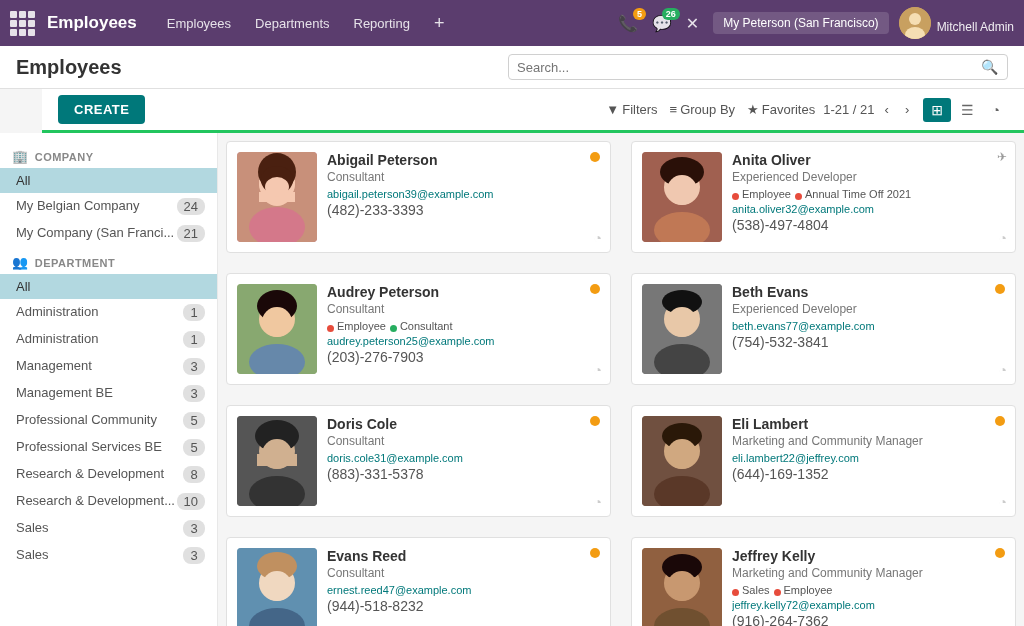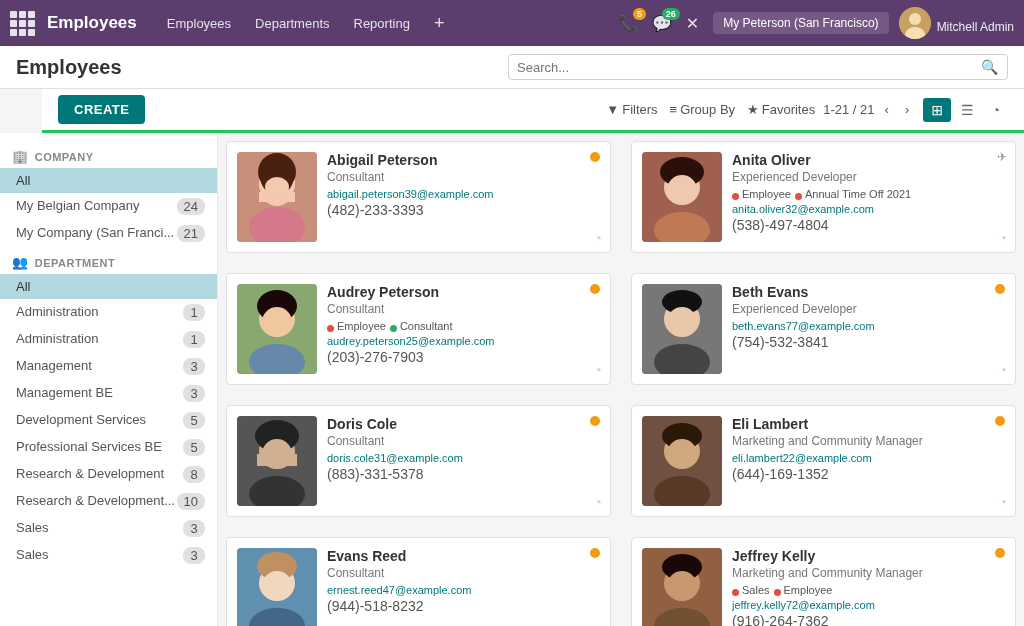--- a/index.html
+++ b/index.html
@@ -465,21 +465,21 @@
     </div>
     <div class="sidebar-item">
       <span>Management</span>
       <span class="count">3</span>
     </div>
     <div class="sidebar-item">
       <span>Management BE</span>
       <span class="count">3</span>
     </div>
     <div class="sidebar-item">
-      <span>Development Services</span>
+      <span>Professional Community</span>
       <span class="count">5</span>
     </div>
     <div class="sidebar-item">
       <span>Professional Services BE</span>
       <span class="count">5</span>
     </div>
     <div class="sidebar-item">
       <span>Research &amp; Development</span>
       <span class="count">8</span>
     </div>
@@ -629,21 +629,21 @@
     <circle cx="40" cy="35" r="18" fill="#d0a880"></circle>
     <ellipse cx="40" cy="78" rx="28" ry="18" fill="#5a3828"></ellipse>
     <ellipse cx="40" cy="20" rx="20" ry="13" fill="#2a1808"></ellipse>
     <circle cx="40" cy="38" r="15" fill="#d0a880"></circle>
   </svg>
     </div>
     <div class="card-info">
       <div class="card-name">Eli Lambert</div>
       <div class="card-title">Marketing and Community Manager</div>
 
-      <div class="card-email">eli.lambert22@example.com</div>
+      <div class="card-email">eli.lambert22@jeffrey.com</div>
       <div class="card-phone">(644)-169-1352</div>
     </div>
     <span class="status-dot"></span>
     <span class="card-bottom-icon">◔</span>
   </div>
         <div class="employee-card">
     <div class="card-photo photo-ernest">
       <svg viewBox="0 0 80 90" xmlns="http://www.w3.org/2000/svg">
     <rect width="80" height="90" fill="#6090b0"></rect>
     <circle cx="40" cy="35" r="18" fill="#f0d8c0"></circle>

